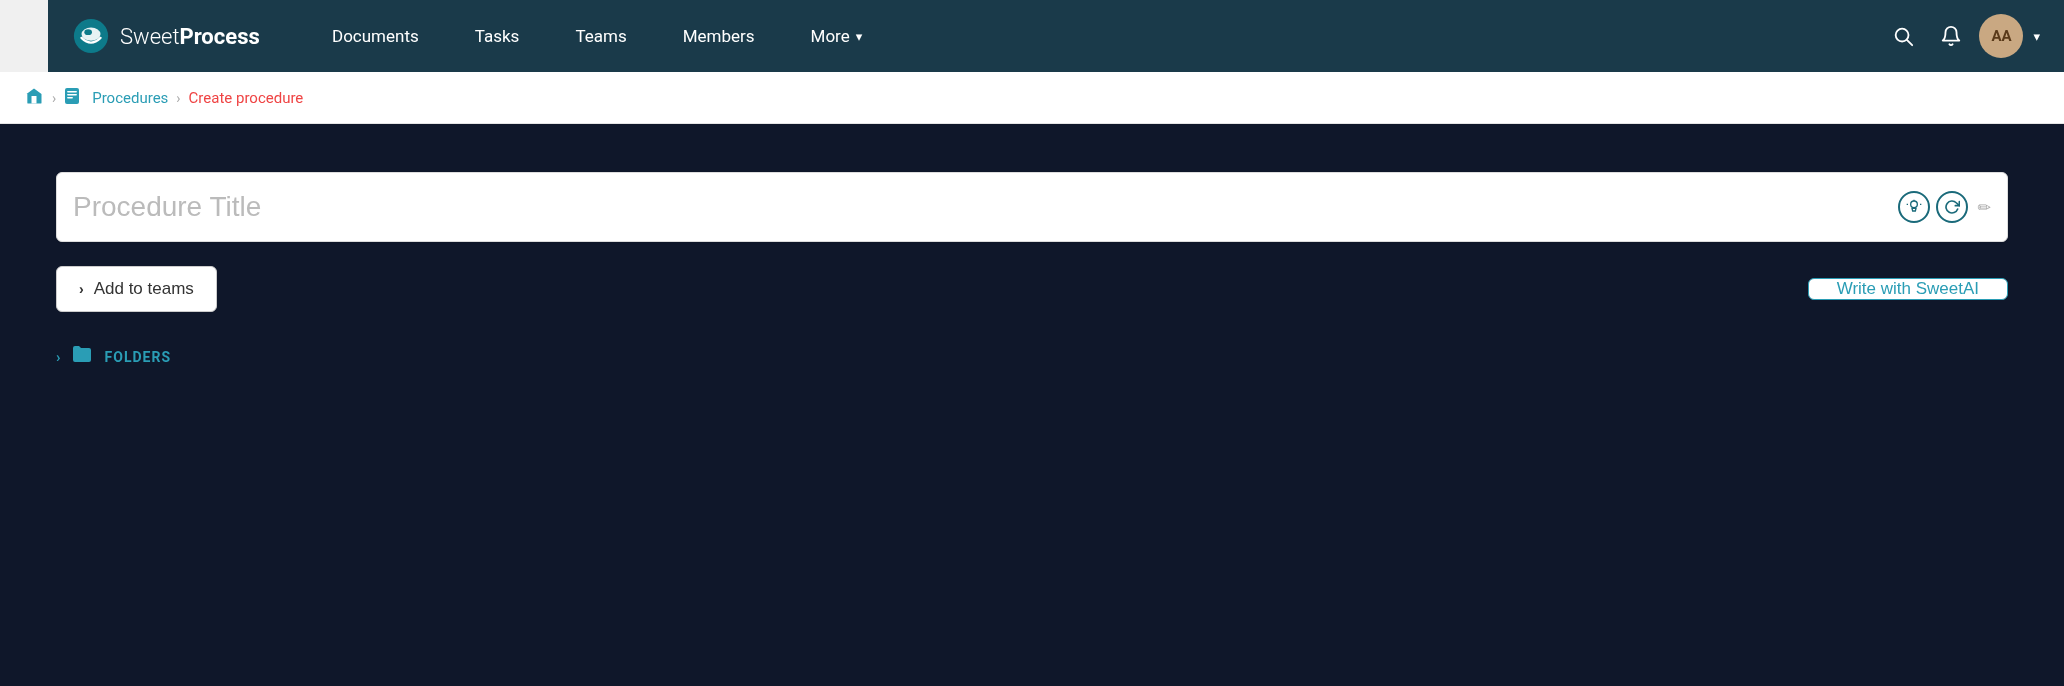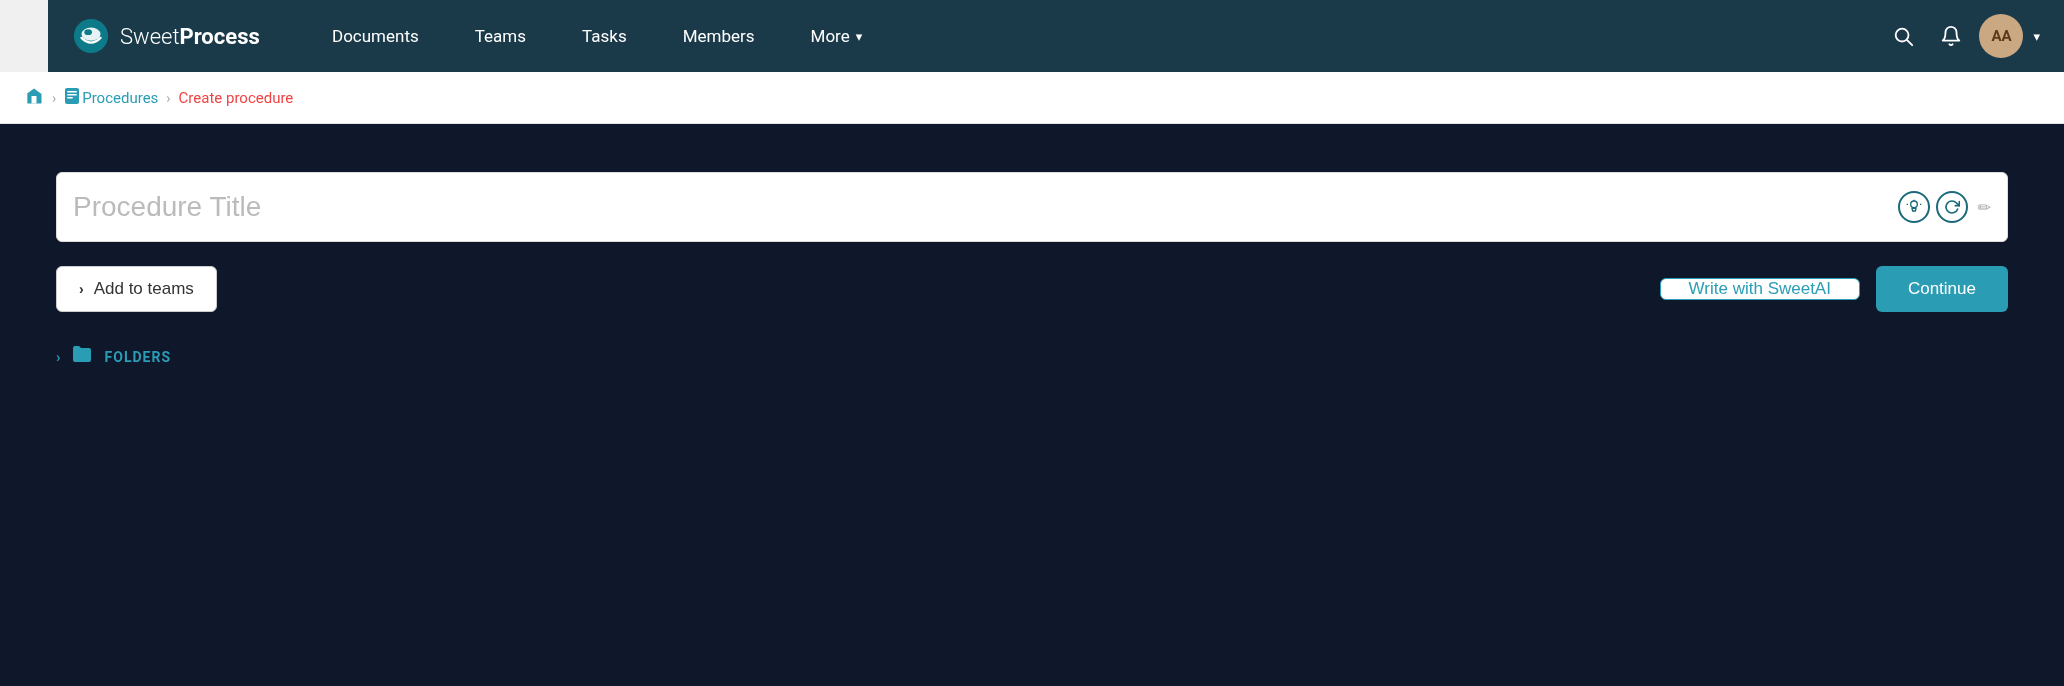--- a/index.html
+++ b/index.html
@@ -113,21 +113,21 @@
     .breadcrumb-sep {
       color: #aaa;
       font-size: 14px;
     }
     .breadcrumb-link {
       color: #2a9db5;
       font-size: 15px;
       cursor: pointer;
       display: flex;
       align-items: center;
-      gap: 2px;
+      gap: 12px;
       text-decoration: none;
     }
     .breadcrumb-link .file-icon {
       font-size: 16px;
     }
     .breadcrumb-current {
       color: #ef4444;
       font-size: 15px;
     }
 
@@ -275,24 +275,24 @@
     <span class="logo-text">
       <span>Sweet</span><strong>Process</strong>
     </span>
   </div>
 
   <div class="navbar-nav">
     <div class="nav-item">
       <span>Documents</span>
     </div>
     <div class="nav-item">
+      <span>Tasks</span>
+    </div>
+    <div class="nav-item">
       <span>Teams</span>
-    </div>
-    <div class="nav-item">
-      <span>Tasks</span>
     </div>
     <div class="nav-item">
       <span>Members</span>
     </div>
     <div class="nav-item">
       <span>More</span>
       <span class="chevron">▾</span>
     </div>
   </div>
 
@@ -365,23 +365,20 @@
 
   <div class="actions-row">
     <button class="add-teams-btn">
       <span class="add-teams-chevron">›</span>
       <span>Add to teams</span>
     </button>
     <div class="right-actions">
       <button class="write-sweetai-btn">
         <span>Write with SweetAI</span>
       </button>
-      <button class="continue-btn">
-        <span>Continue</span>
-      </button>
     </div>
   </div>
 
   <div class="folders-row">
     <span class="folders-chevron">›</span>
     <span class="folder-icon">
       <svg width="24" height="20" viewBox="0 0 24 20" fill="#2a9db5">
         <path d="M2 4a2 2 0 0 1 2-2h4l2 2h8a2 2 0 0 1 2 2v10a2 2 0 0 1-2 2H4a2 2 0 0 1-2-2V4z"></path>
       </svg>
     </span>

